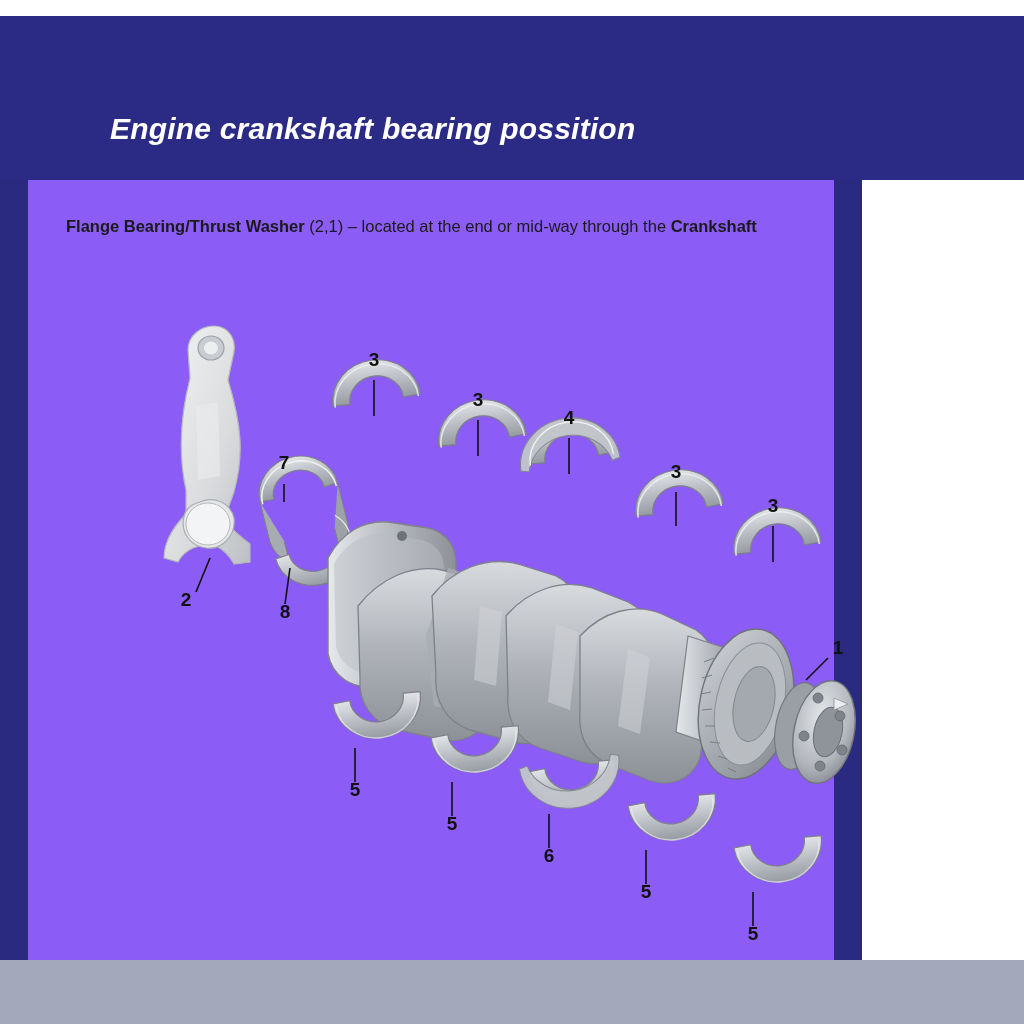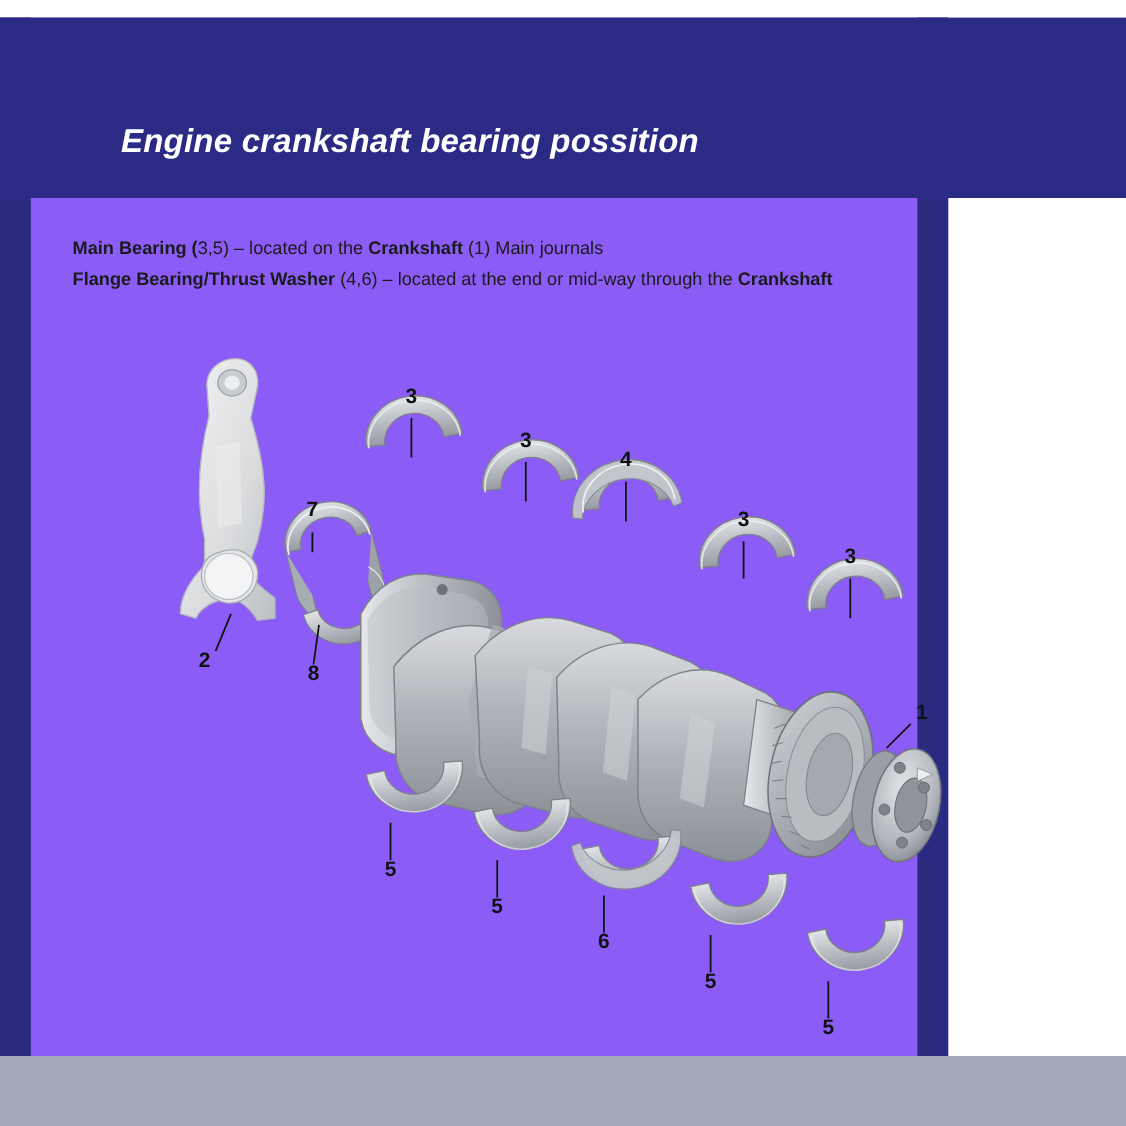--- a/index.html
+++ b/index.html
@@ -72,24 +72,21 @@
 </head>
 <body>
 
 <div id="page">
 
   <div class="header-band"></div>
   <div class="header-title">Engine crankshaft bearing possition</div>
 
   <div class="caption">
     <div class="line">
-      <b>Main Bearing (</b><span>3,5) – located on the </span><b>Crankshaft</b><span> (1) Main journals</span>
-    </div>
-    <div class="line">
-      <b>Flange Bearing/Thrust Washer</b><span> (4,6) – located at the end or mid-way through the </span><b>Crankshaft</b>
+      <b>Flange Bearing/Thrust Washer</b><span> (2,1) – located at the end or mid-way through the </span><b>Crankshaft</b>
     </div>
   </div>
 
   <div class="diagram">
     <svg width="968" height="650" viewBox="0 0 968 650" xmlns="http://www.w3.org/2000/svg">
       <defs>
         <linearGradient id="gMetal" x1="0" y1="0" x2="0" y2="1">
           <stop offset="0%" stop-color="#d8dade"></stop>
           <stop offset="45%" stop-color="#b0b4ba"></stop>
           <stop offset="100%" stop-color="#8c9097"></stop>

